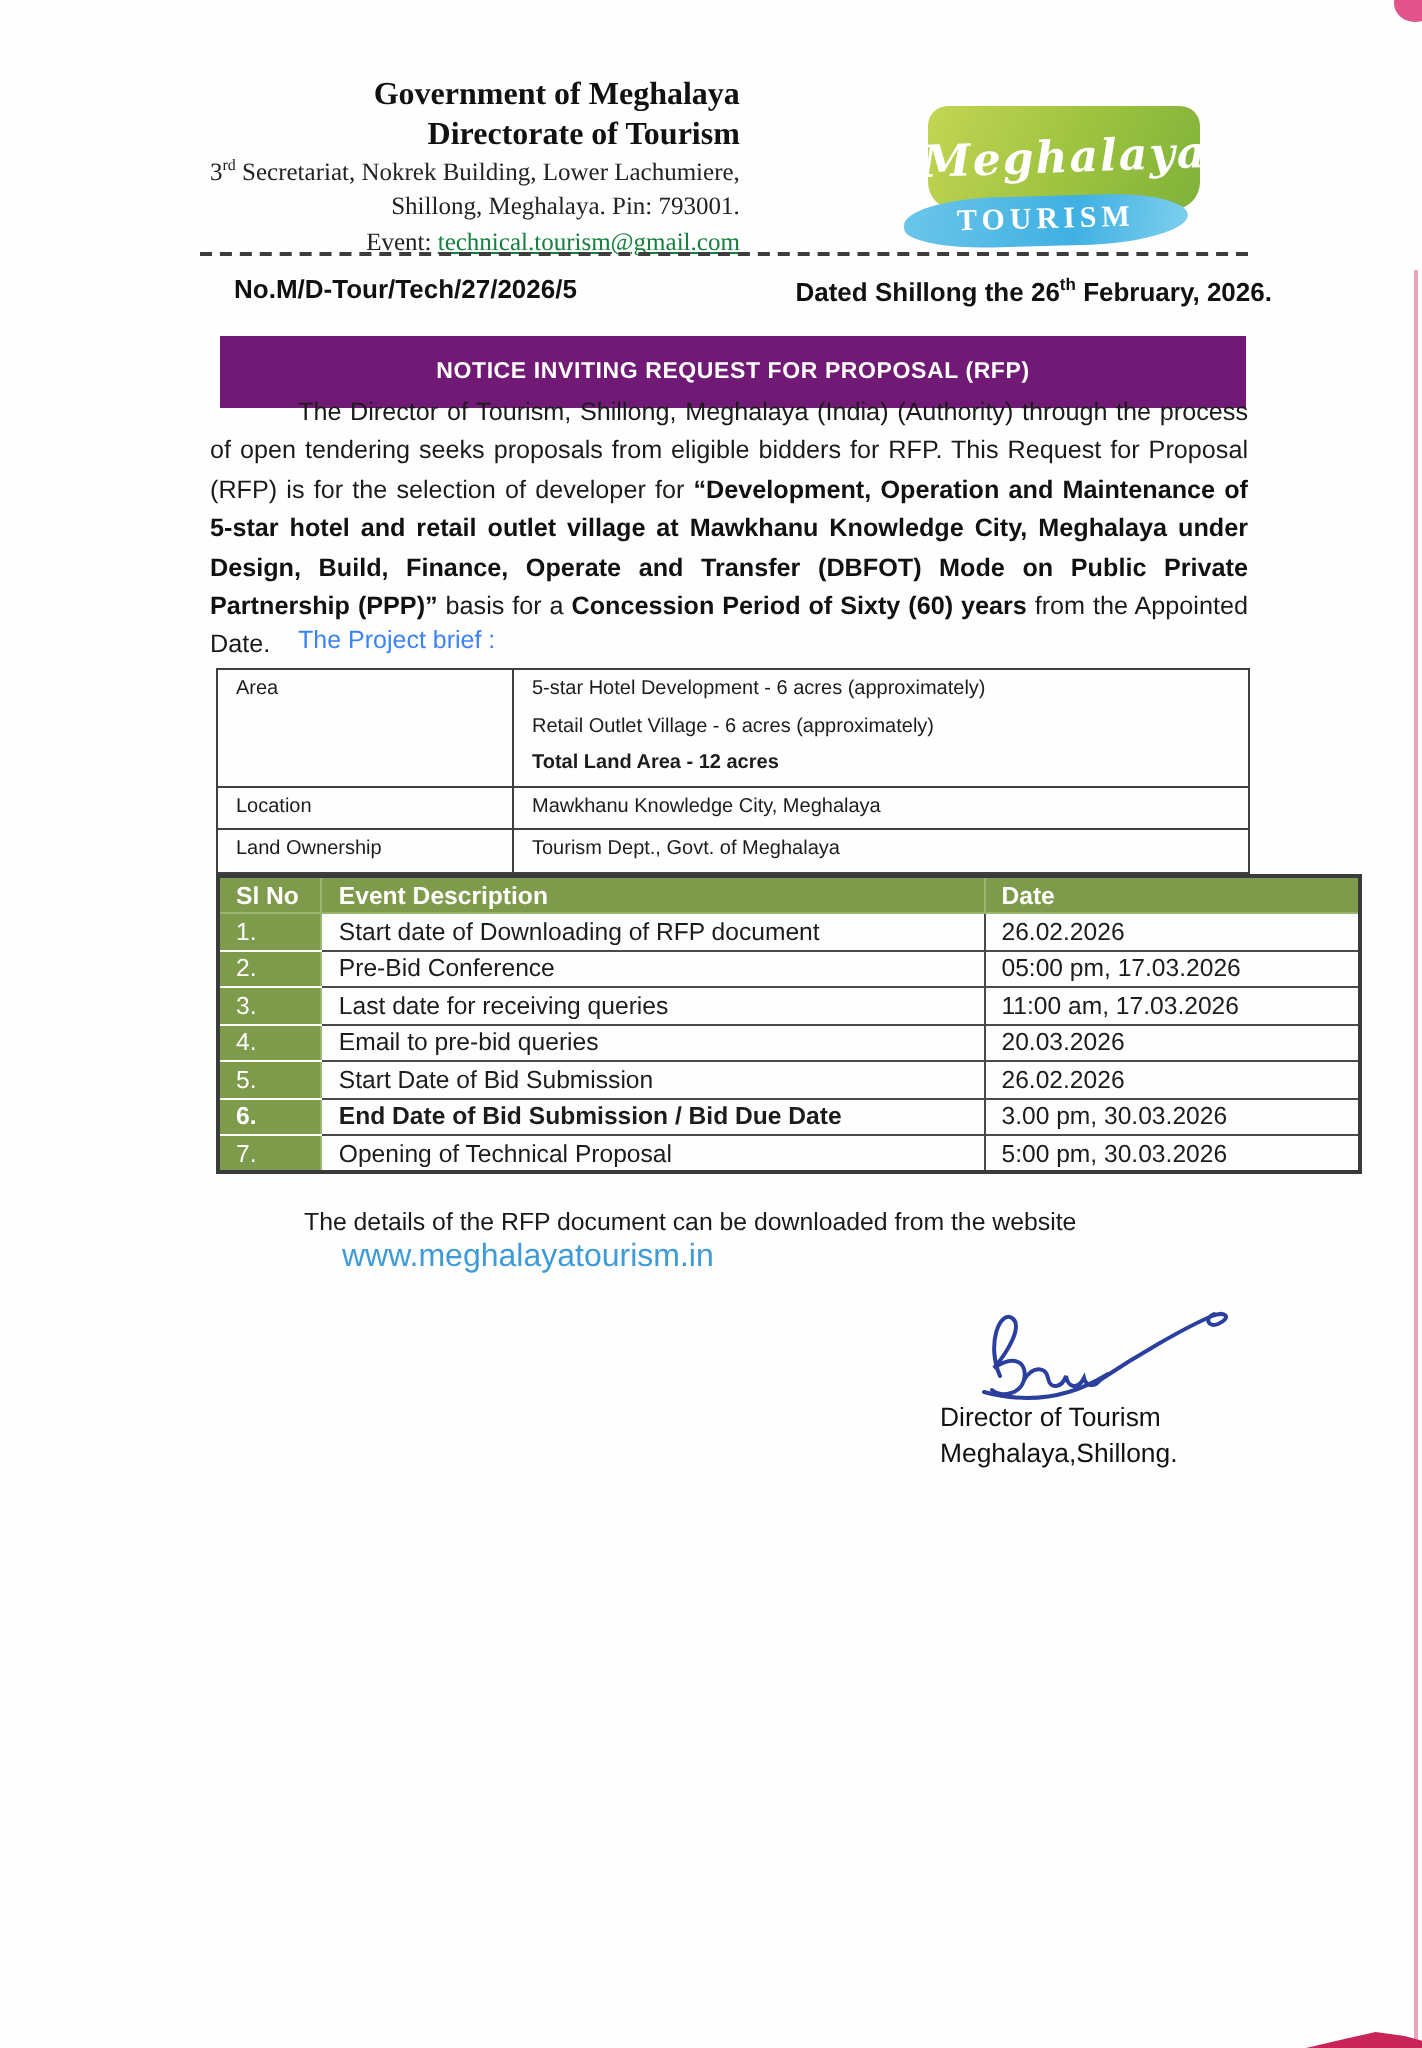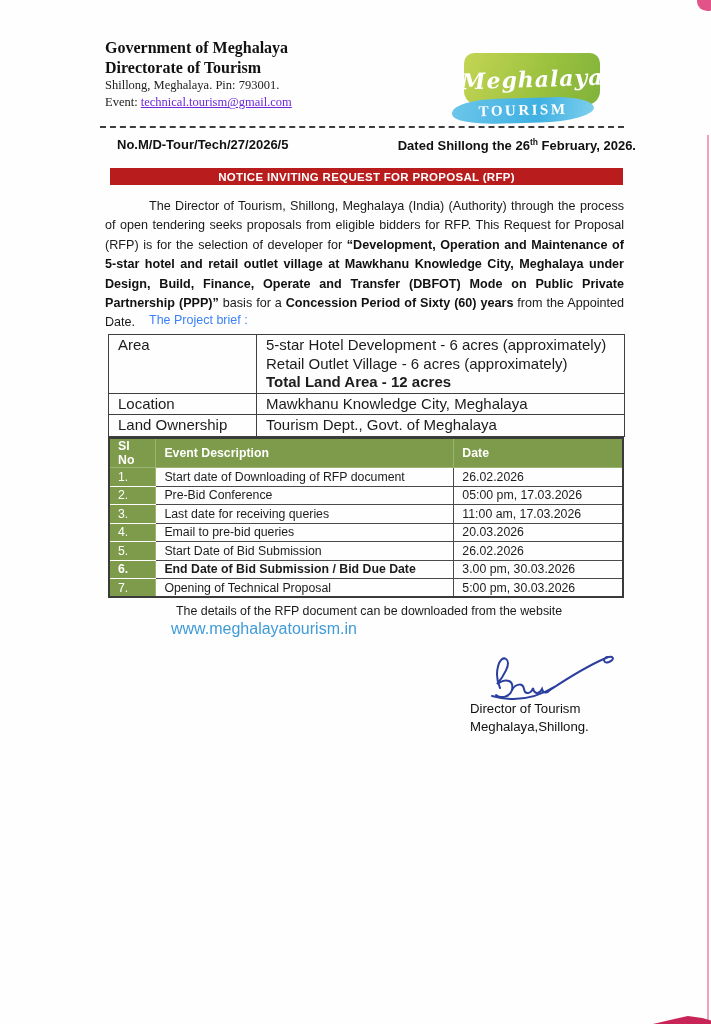--- a/index.html
+++ b/index.html
@@ -6,25 +6,25 @@
   html,body { width:711px; height:1024px; }
   body {
     position:relative;
     background:#fefefe;
     font-family:"Liberation Sans", sans-serif;
     color:#1c1c1c;
     overflow:hidden;
   }
 
   
-  .letterhead { position:absolute; left:105px; top:38px; font-family:"Liberation Serif", serif; }
+  .letterhead { position:absolute; left:105px; top:38px; font-family:"Liberation Serif", serif;text-align:right; }
   .org-line { font-size:16px; font-weight:bold; line-height:1.22; color:#111; }
   .addr-line { font-size:12.5px; line-height:1.38; color:#222; }
   .addr-line sup { font-size:8px; }
-  .email-link { color:#6d28d9; text-decoration:underline; cursor:pointer; }
+  .email-link { color:#15803d; text-decoration:underline; cursor:pointer; }
 
   
   .logo { position:absolute; left:452px; top:53px; width:152px; height:72px; }
   .logo-green {
     position:absolute; left:12px; top:0; width:136px; height:52px;
     background:linear-gradient(115deg,#c4d554 0%,#9cc23f 55%,#7fb23a 100%);
     border-radius:10px 10px 14px 14px;
     display:flex; align-items:center; justify-content:center;
   }
   .logo-script {
@@ -47,81 +47,82 @@
   .dashline { position:absolute; left:100px; top:126px; width:524px; border-top:2px dashed #3d3d3d; }
   .refline {
     position:absolute; left:105px; top:137px; width:519px;
     display:flex; justify-content:space-between;
     font-weight:bold; font-size:13px; color:#111;margin-left:12px;
   }
   .refline sup { font-size:8.5px; }
 
   
   .banner {
-    position:absolute; left:110px; top:168px; width:513px; height:17px;
-    background:#b91c1c;
+    position:absolute; left:110px; top:168px; width:513px; height:36px;
+    background:#701a75;
     color:#fff; font-weight:bold; font-size:11.5px;
     display:flex; align-items:center; justify-content:center; letter-spacing:0.3px;
   }
 
   
   .intro {
     position:absolute; left:105px; top:197px; width:519px;
     font-size:12.6px; line-height:19.4px; text-align:justify; text-indent:44px;
     color:#1a1a1a;
   }
   .intro b { color:#111; }
 
   
   .brief-heading { position:absolute; left:149px; top:313px; font-size:12.5px; color:#3b82f6; }
   .project-table {
     position:absolute; left:108px; top:334px; width:517px;
-    border-collapse:collapse; font-size:15px;
+    border-collapse:collapse; font-size:10px;
   }
   .project-table td { border:1px solid #3f3f3f; padding:1px 9px; vertical-align:top; line-height:18.6px; }
   .project-table .label-col { width:148px; }
   .bold-line { font-weight:bold; }
 
   
   .schedule-table {
-    position:absolute; left:108px; top:437px; width:516px;
+    position:absolute; left:108px; top:437px; width:573px;
     border-collapse:collapse; font-size:12.3px; border:2px solid #3a3a3a;
   }
   .schedule-table th, .schedule-table td {
     border:1px solid #4a4a4a; height:18.5px; line-height:14px; padding:0 8px; text-align:left;
   }
   .schedule-table th { background:#7d9b4a; color:#fff; font-weight:bold; border-color:#9bb470; }
   .schedule-table .no-cell { background:#7d9b4a; color:#fff; width:47px; border-color:#9bb470; border-bottom-color:#fff; }
   .schedule-table .desc-cell { width:300px; }
   .schedule-table .date-cell { width:170px; }
   .row-bold td { font-weight:bold; }
   .row-bold .date-cell { font-weight:normal; }
 
   
-  .footer-note { position:absolute; left:152px; top:604px; font-size:12.4px; color:#1a1a1a;margin-left:24px; }
+  .footer-note { position:absolute; left:152px; top:604px; font-size:12.4px; color:#1a1a1a; }
   .footer-link { position:absolute; left:151px; top:620px; font-size:16px; color:#3f9bd8; cursor:pointer;margin-left:20px; }
 
   
   .signature { position:absolute; left:476px; top:646px; width:150px; height:58px; }
   .sig-block { position:absolute; left:470px; top:700px; font-size:13.2px; line-height:1.4; color:#111; }
 
   
   .corner-blob { position:absolute; right:-7px; top:-8px; width:21px; height:19px; background:#e2538a; border-radius:50%; }
   .edge-line { position:absolute; right:2px; top:135px; height:889px; width:2px; background:#eda2c0; }
   .bottom-wedge {
     position:absolute; right:0; bottom:0; width:58px; height:8px; background:#c92458;
     clip-path:polygon(0 100%, 35% 40%, 60% 0, 85% 25%, 100% 55%, 100% 100%);
   }
 </style>
 </head>
 <body>
 
 <div class="letterhead">
   <div class="org-line">Government of Meghalaya</div>
   <div class="org-line">Directorate of Tourism</div>
+  <div class="addr-line"><span>3</span><sup>rd</sup><span> Secretariat, Nokrek Building, Lower Lachumiere,</span></div>
   <div class="addr-line">Shillong, Meghalaya. Pin: 793001.</div>
   <div class="addr-line"><span>Event: </span><span class="email-link">technical.tourism@gmail.com</span></div>
 </div>
 
 <div class="logo">
   <div class="logo-green">
     <span class="logo-script">Meghalaya</span>
   </div>
   <div class="logo-blue">
     <span class="logo-tagline">TOURISM</span>

